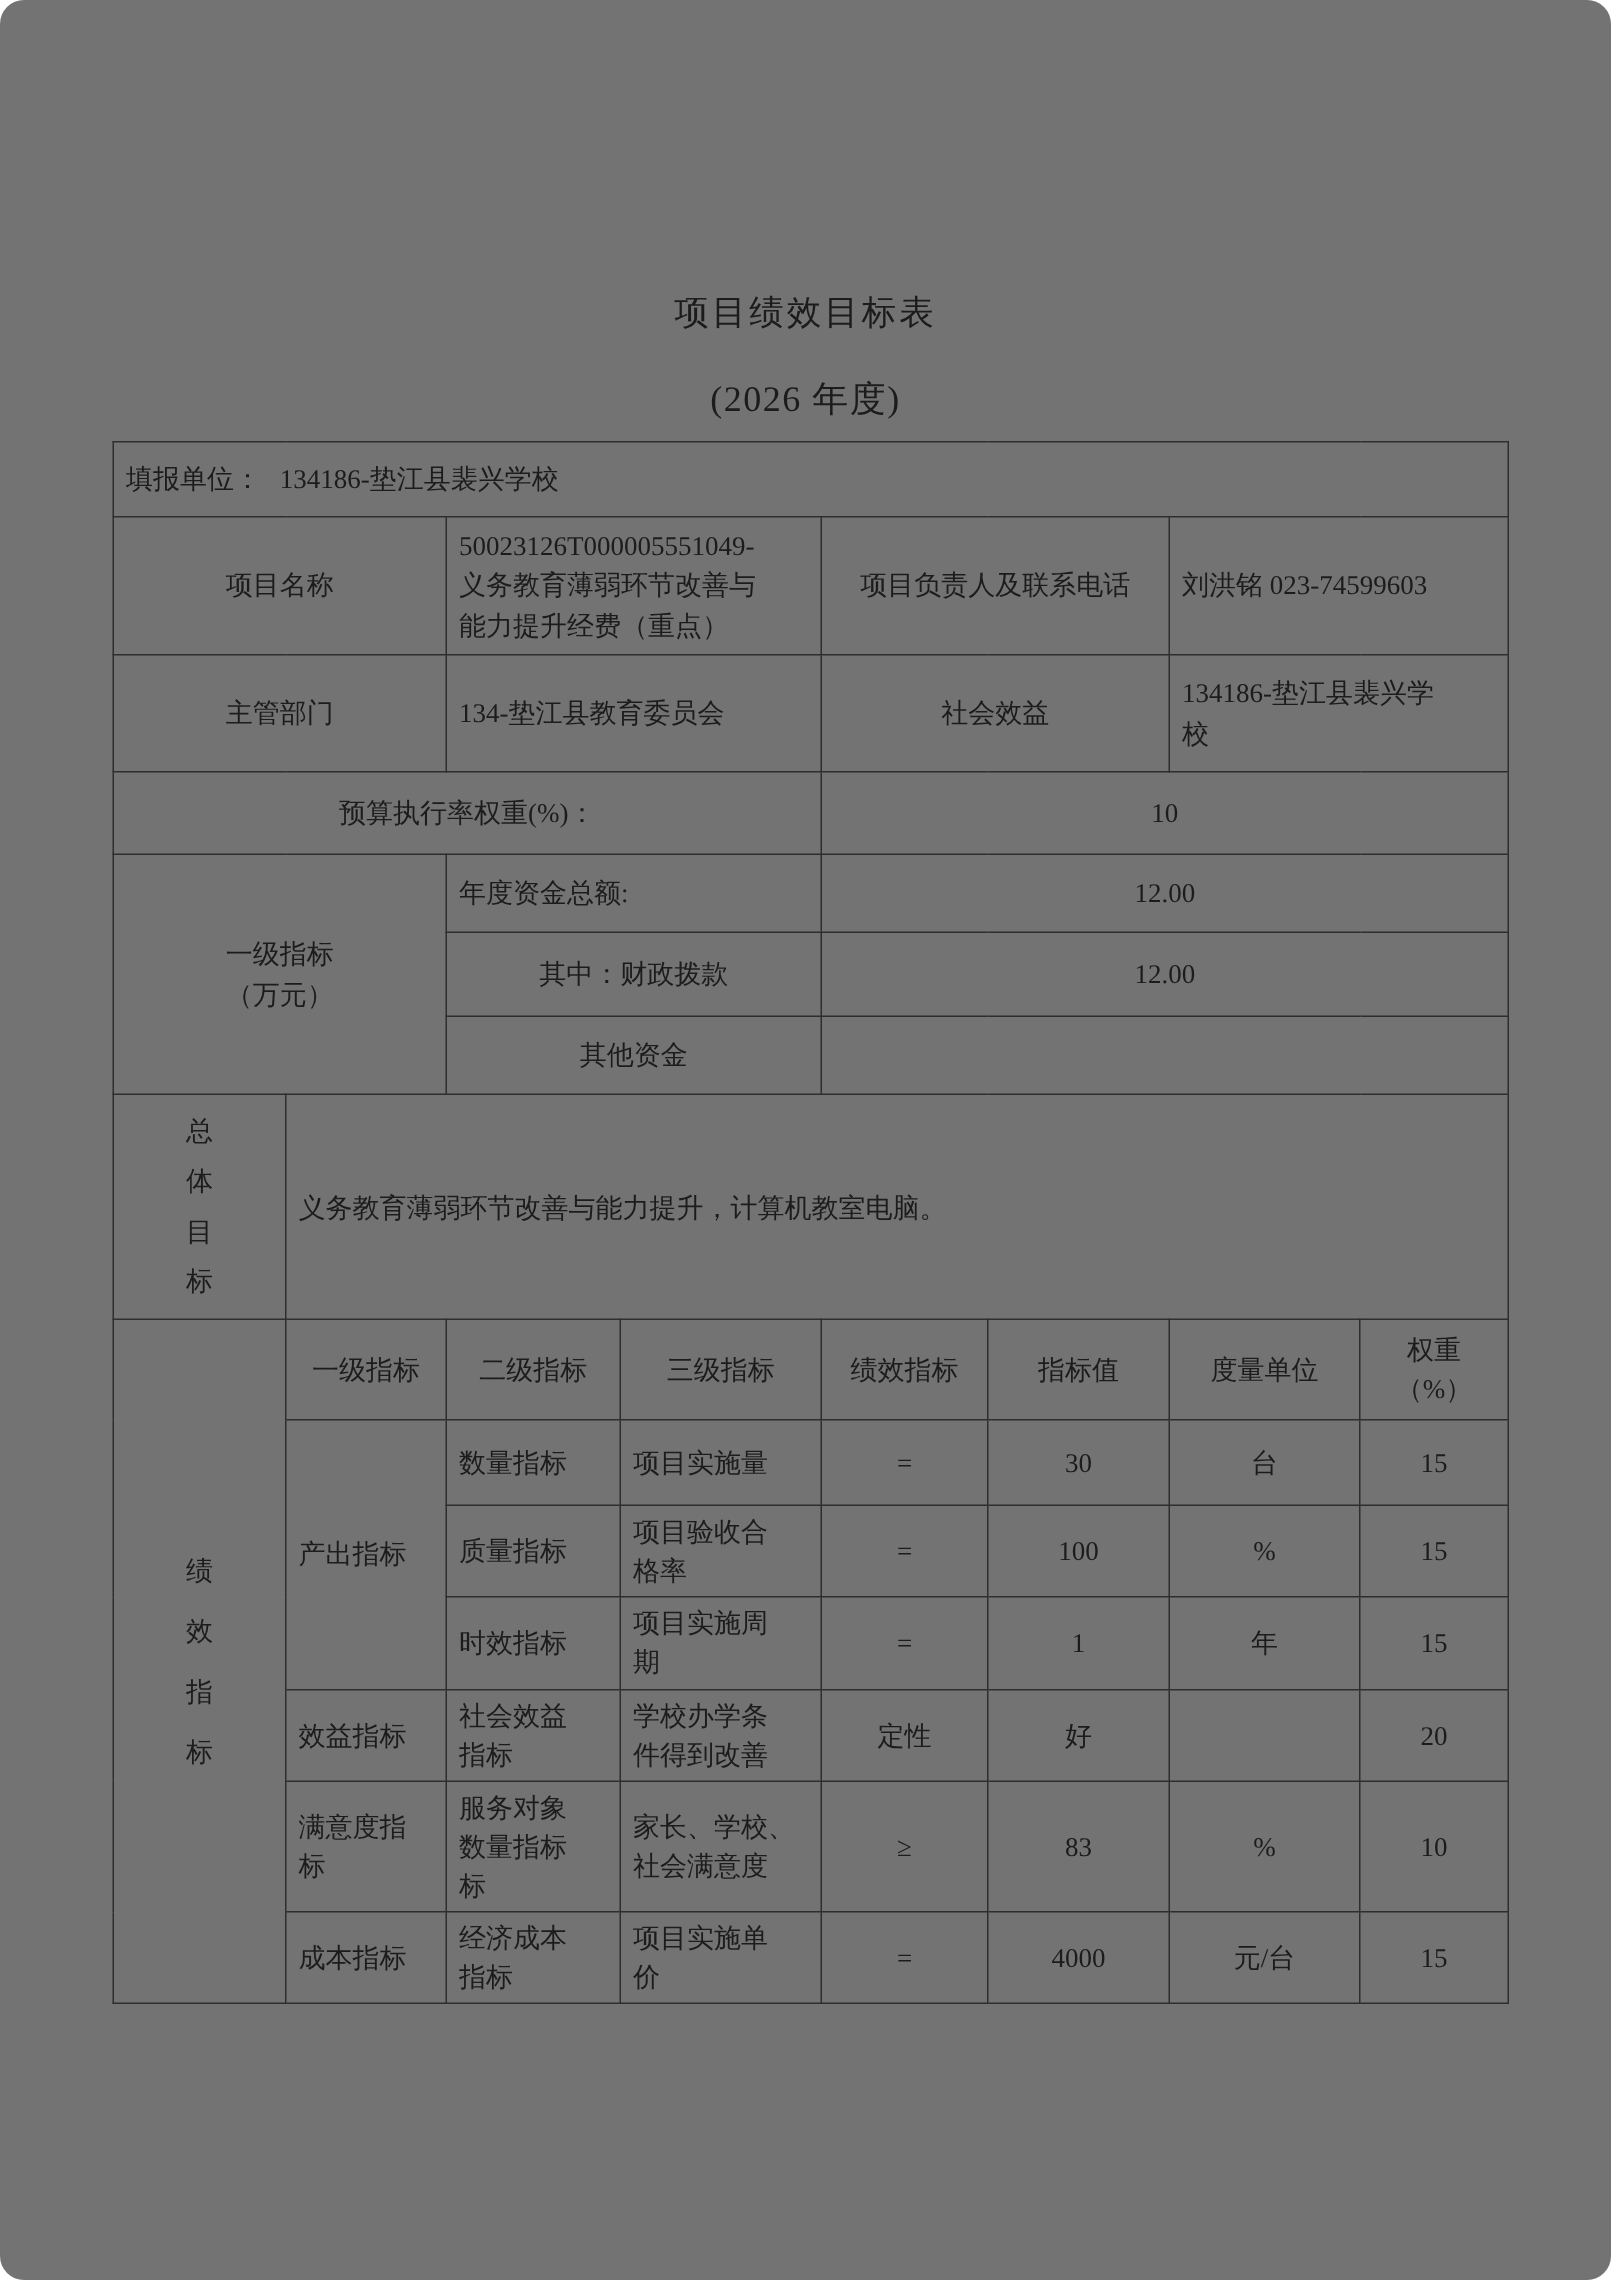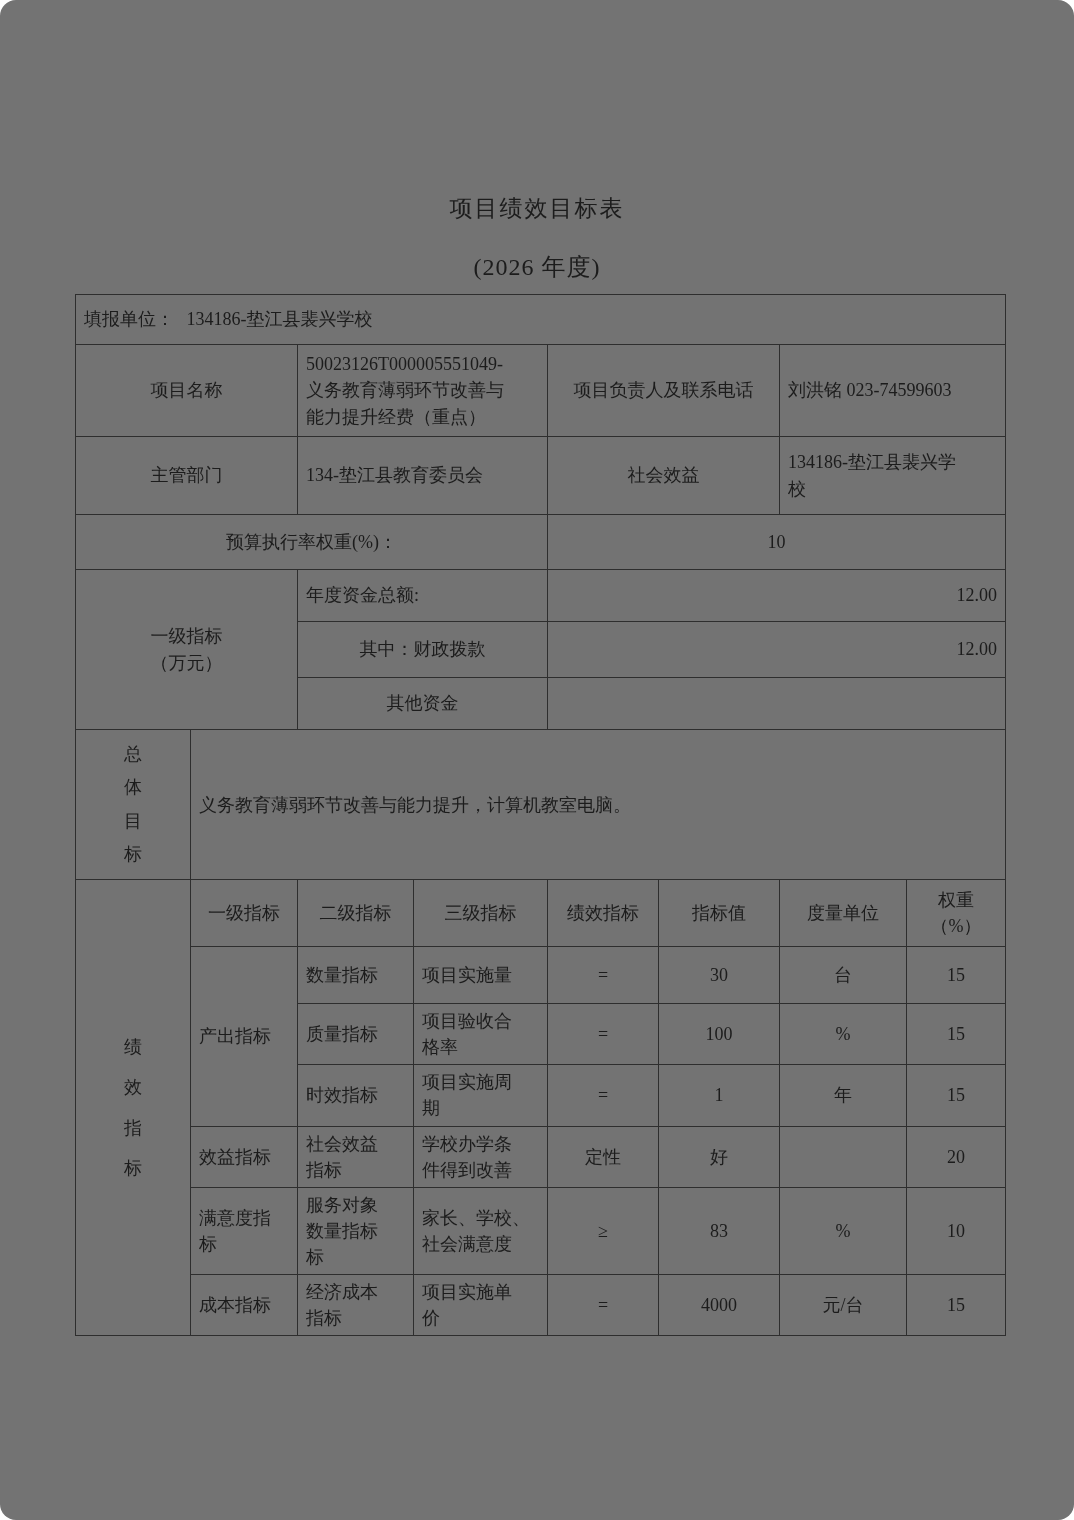--- a/index.html
+++ b/index.html
@@ -44,21 +44,21 @@
   table.main td {
     border: 1px solid #2e2e2e;
     vertical-align: middle;
     font-size: 18px;
     line-height: 1.45;
     padding: 4px 8px;
     overflow: hidden;
   }
   td.c { text-align: center; }
   td.l { text-align: left; padding-left: 11px; }
-  td.r { text-align: right; padding-right: 12px; }
+  td.r { text-align: center; padding-right: 12px; }
   .pre { white-space: pre-line; }
   .vwrap {
     width: 1.1em;
     margin: 4px auto;
     word-break: break-all;
     text-align: center;
   }
   .vwrap.goal { line-height: 1.85; }
   .vwrap.perf { line-height: 2.25; }
   .gap-left { margin-left: 8px; }

